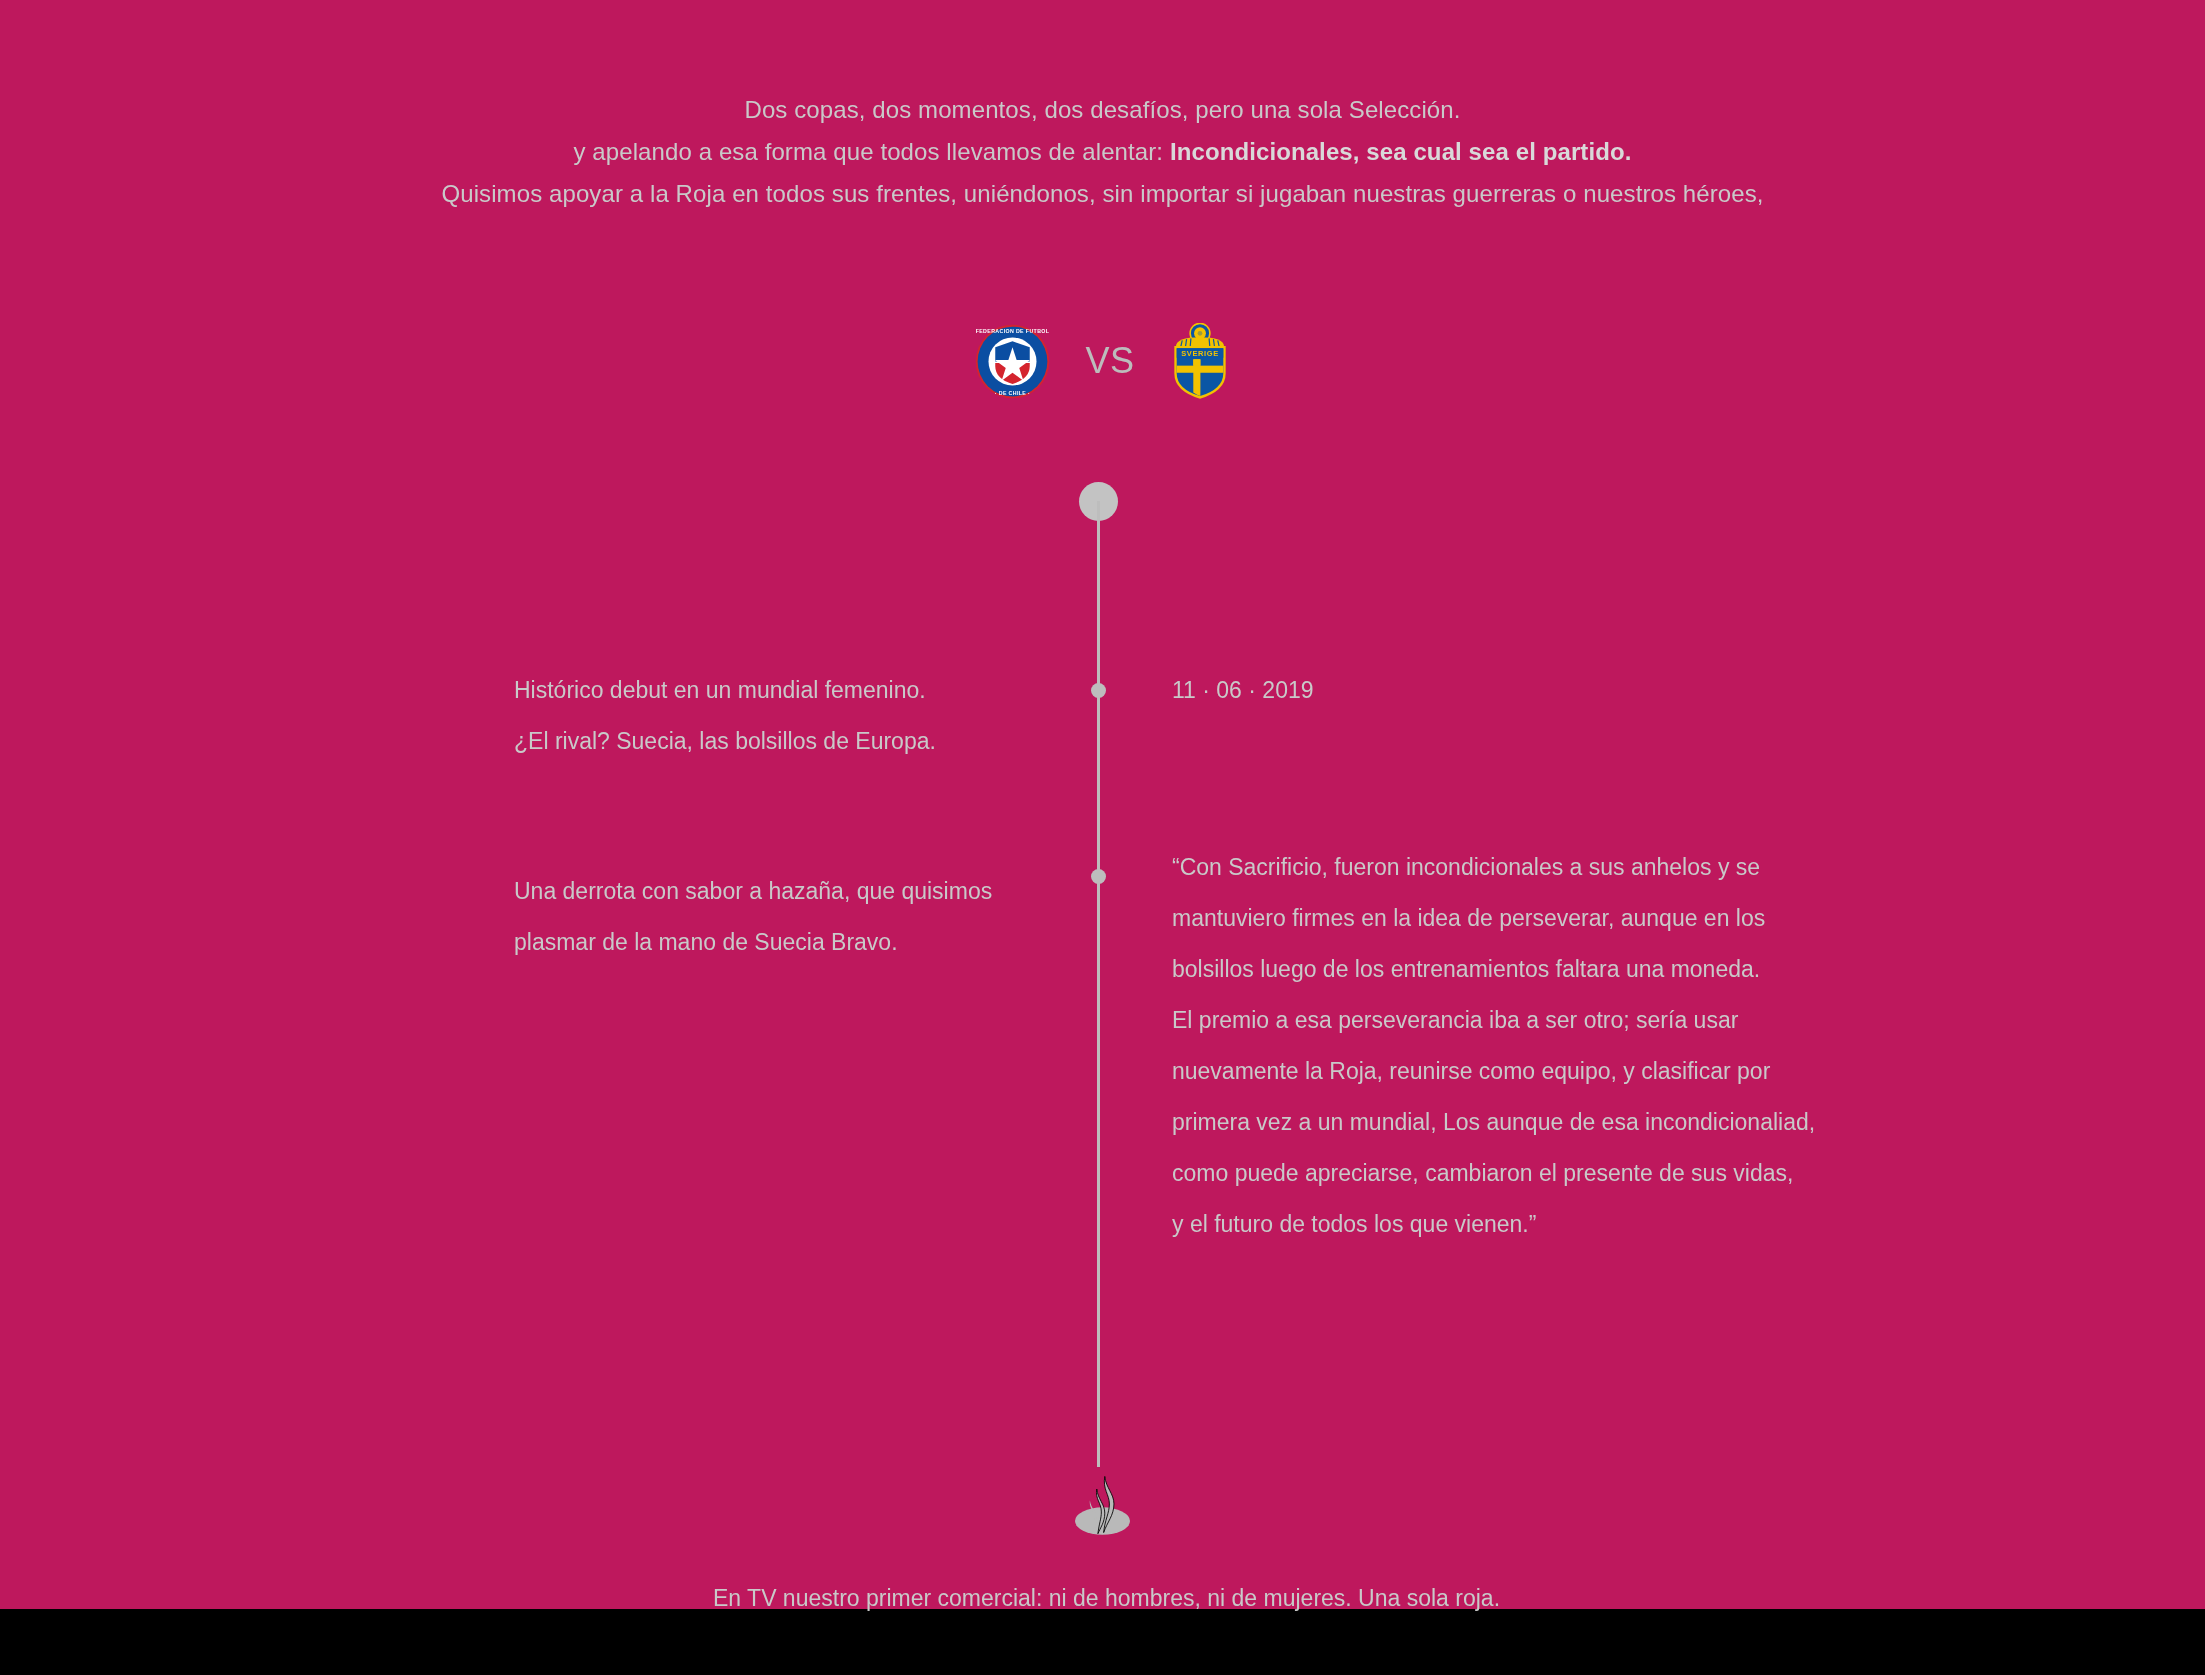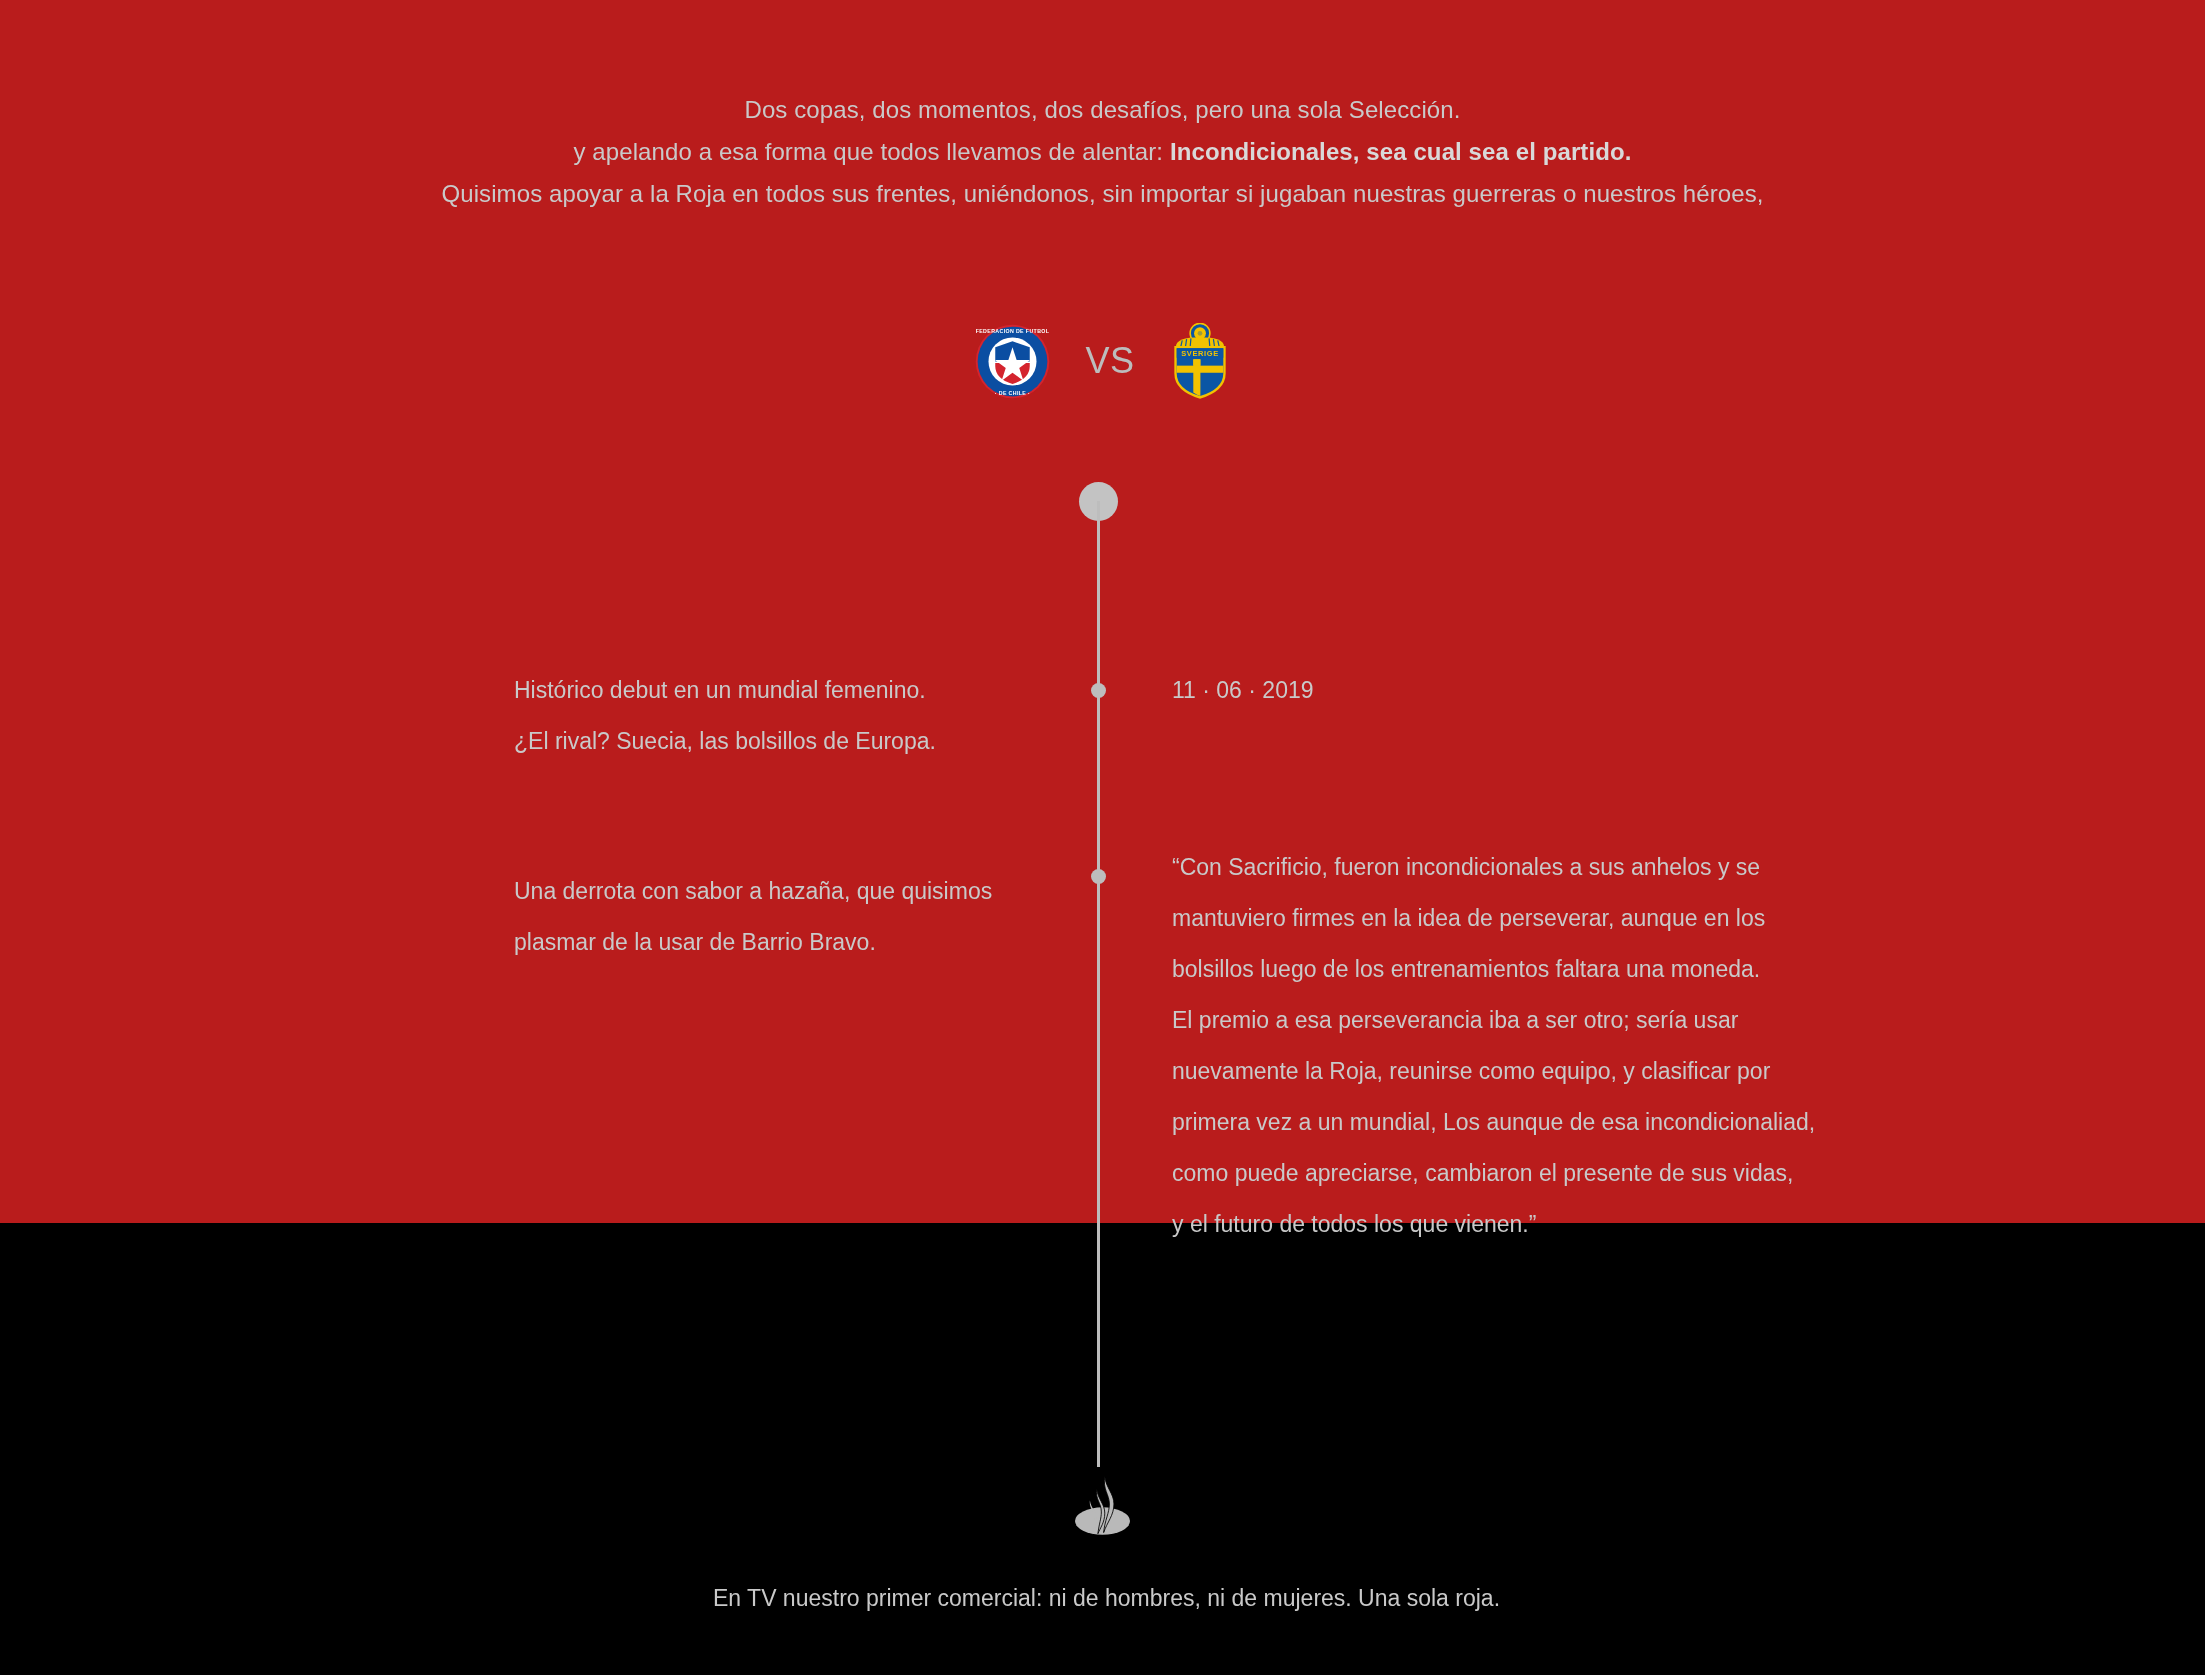--- a/index.html
+++ b/index.html
@@ -6,22 +6,22 @@
   html, body {
     background:#000;
     width:2205px;
     height:1675px;
     overflow:hidden;
     font-family:"Liberation Sans", sans-serif;
   }
   .page {
     position:relative;
     width:2205px;
-    height:1223px;
-    background:#b91c1c;
+    height:1609px;
+    background:#be185d;
   }
 
   
   .intro {
     position:absolute;
     top:89px;
     left:0;
     width:2205px;
     text-align:center;
     color:#c9c9c9;
@@ -193,21 +193,21 @@
   <div class="entry-left e1-left">
     <p>Histórico debut en un mundial femenino.</p>
     <p>¿El rival? Suecia, las bolsillos de Europa.</p>
   </div>
   <div class="entry-right e1-right">
     <p>11 · 06 · 2019</p>
   </div>
 
   <div class="entry-left e2-left">
     <p>Una derrota con sabor a hazaña, que quisimos</p>
-    <p>plasmar de la usar de Barrio Bravo.</p>
+    <p>plasmar de la mano de Suecia Bravo.</p>
   </div>
   <div class="entry-right e2-right">
     <p>“Con Sacrificio, fueron incondicionales a sus anhelos y se</p>
     <p>mantuviero firmes en la idea de perseverar, aunque en los</p>
     <p>bolsillos luego de los entrenamientos faltara una moneda.</p>
     <p>El premio a esa perseverancia iba a ser otro; sería usar</p>
     <p>nuevamente la Roja, reunirse como equipo, y clasificar por</p>
     <p>primera vez a un mundial, Los aunque de esa incondicionaliad,</p>
     <p>como puede apreciarse, cambiaron el presente de sus vidas,</p>
     <p>y el futuro de todos los que vienen.”</p>

